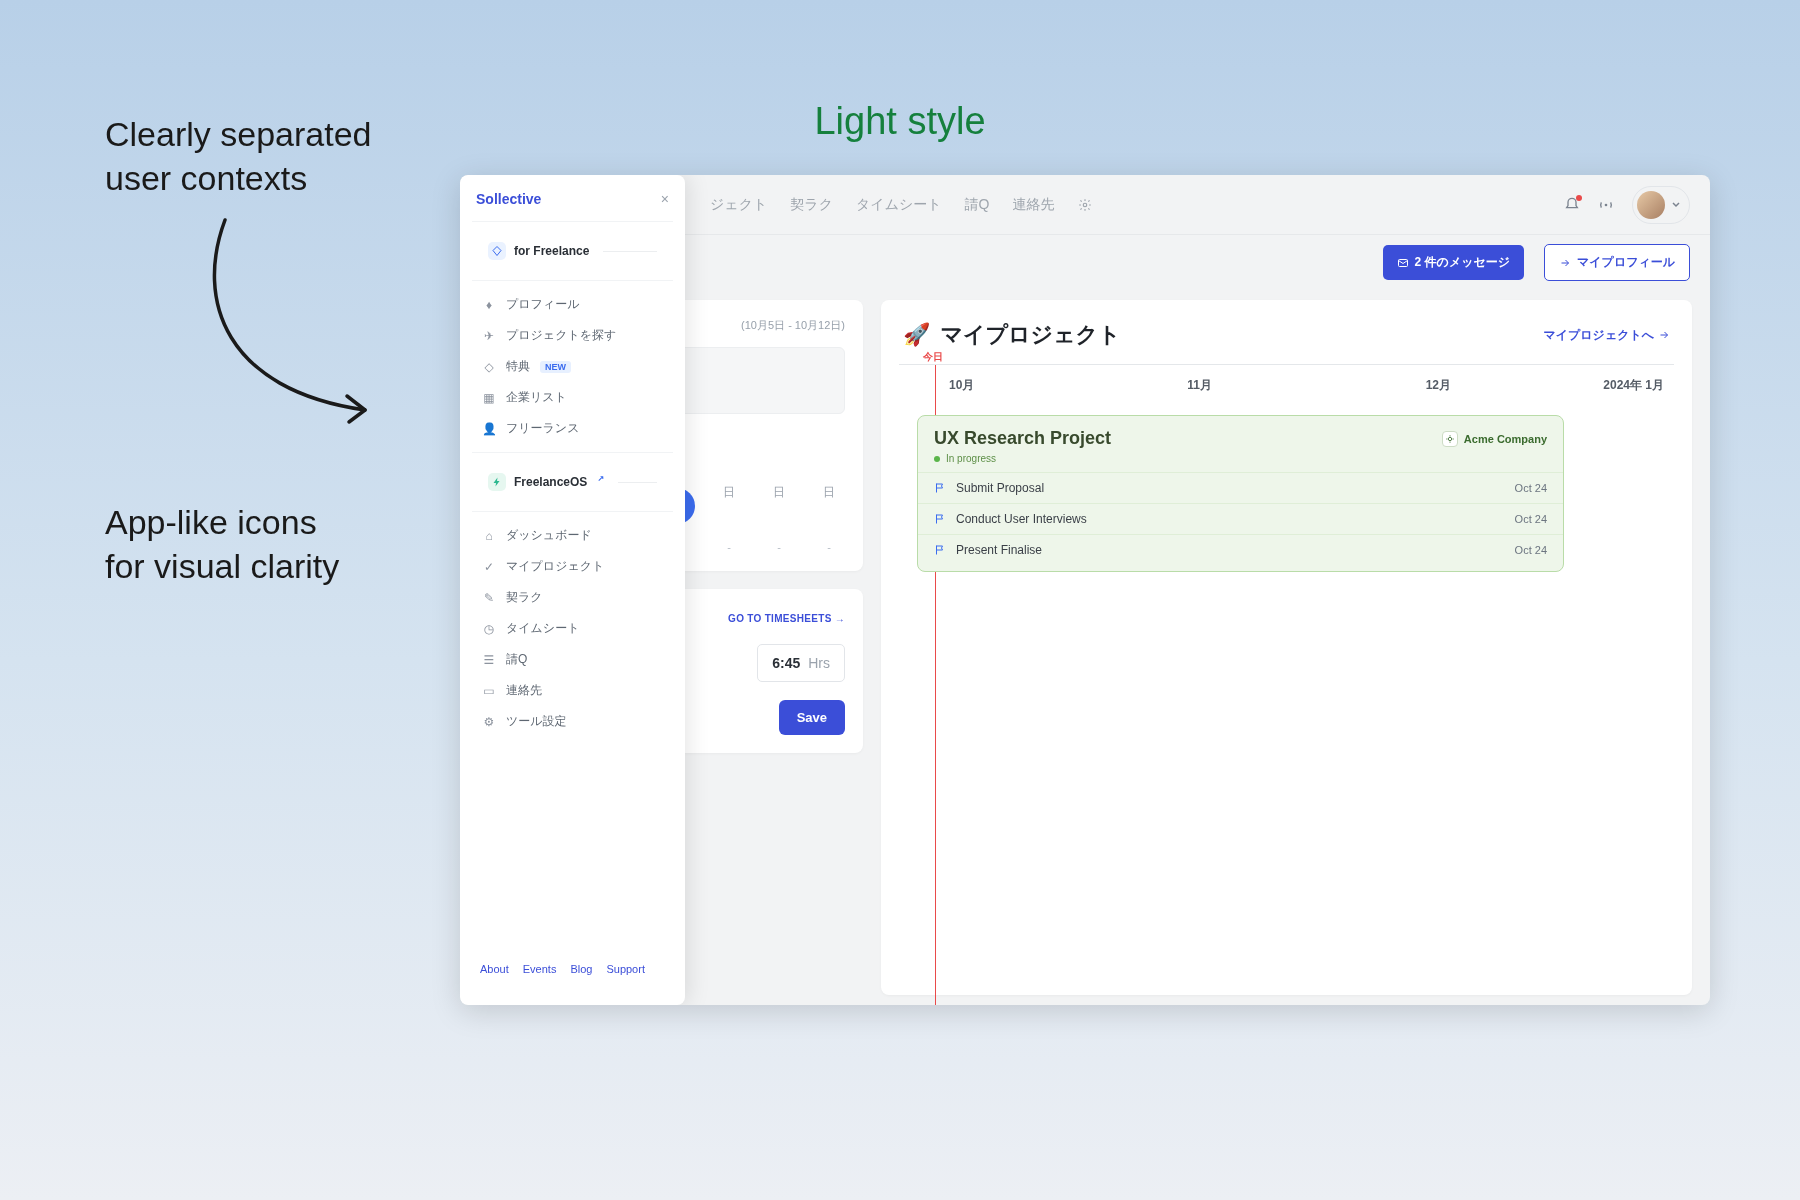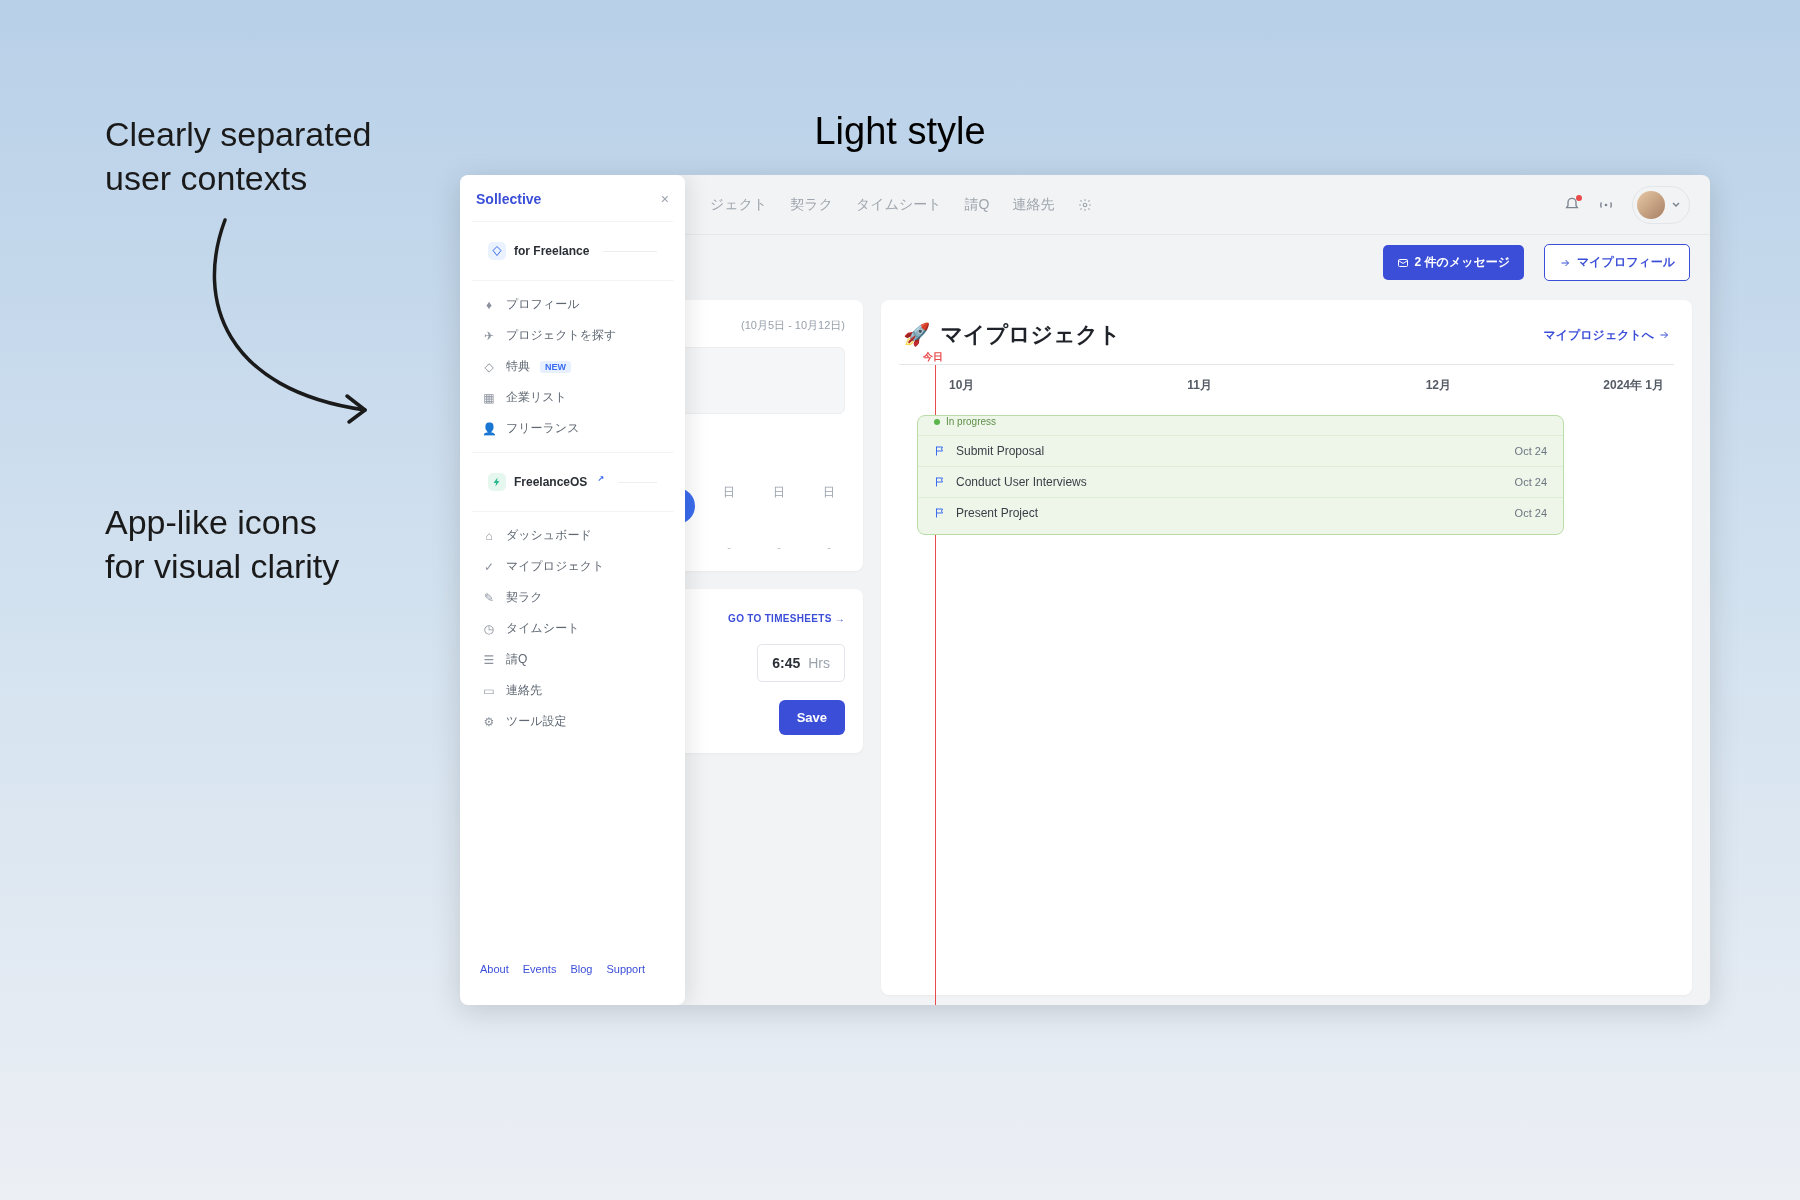--- a/index.html
+++ b/index.html
@@ -8,21 +8,21 @@
     height: 1200px;
     font-family: -apple-system, BlinkMacSystemFont, "Segoe UI", sans-serif;
     background: linear-gradient(180deg, #b8d0e8 0%, #d5e3f0 55%, #eceff4 100%);
     position: relative;
     overflow: hidden;
   }
   
   .anno { position:absolute; font-size:34px; font-weight:500; color:#1a1a1a; line-height:1.3; }
   .anno1 { left:105px; top:112px; }
   .anno2 { left:105px; top:500px; }
-  .title-label { position:absolute; left:0; right:0; text-align:center; top:100px; font-size:38px; font-weight:500; color:#000000;margin-top:10px; }
+  .title-label { position:absolute; left:0; right:0; text-align:center; top:100px; font-size:38px; font-weight:500; color:#15803d; }
   .arrow { position:absolute; left:185px; top:210px; width:200px; height:230px; }
   
   .app {
     position:absolute;
     left:460px; top:175px;
     width:1250px; height:830px;
     background:#f2f3f4;
     border-radius:8px;
     box-shadow:0 6px 30px rgba(0,0,0,0.15);
     overflow:hidden;
@@ -262,20 +262,32 @@
         <div class="timeline">
           <div class="today">今日</div>
           <div class="today-line"></div>
           <div class="months">
             <span>10月</span>
             <span>11月</span>
             <span>12月</span>
             <span class="yr">2024年 1月</span>
           </div>
           <div class="proj-card">
+            <div class="proj-card-hd">
+              <div class="proj-name">UX Research Project</div>
+              <div class="proj-company">
+                <span class="company-badge">
+                  <svg width="10" height="10" viewBox="0 0 24 24">
+                      <circle cx="12" cy="12" r="4" fill="none" stroke="#3a6b2e" stroke-width="2"></circle>
+                      <path d="M12 3v3M12 18v3M3 12h3M18 12h3" stroke="#3a6b2e" stroke-width="2"></path>
+                    </svg>
+                </span>
+                <span>Acme Company</span>
+              </div>
+            </div>
             <div class="proj-status">
               <span class="dot"></span>
                 <span>In progress</span>
             </div>
             <div id="proj-rows">
                 <div class="proj-row">
                   <div class="rl">
                     <svg class="flag" viewBox="0 0 24 24">
                       <path d="M5 3v18M5 4h12l-2 4 2 4H5" stroke="#3b6cef" stroke-width="2" fill="none"></path>
                     </svg>
@@ -290,21 +302,21 @@
                     </svg>
                     <span>Conduct User Interviews</span>
                   </div>
                   <div class="rr">Oct 24</div>
                 </div>
                 <div class="proj-row">
                   <div class="rl">
                     <svg class="flag" viewBox="0 0 24 24">
                       <path d="M5 3v18M5 4h12l-2 4 2 4H5" stroke="#3b6cef" stroke-width="2" fill="none"></path>
                     </svg>
-                    <span>Present Project</span>
+                    <span>Present Finalise</span>
                   </div>
                   <div class="rr">Oct 24</div>
                 </div>
               </div>
           </div>
         </div>
       </div>
     </div>
   </div>
 

